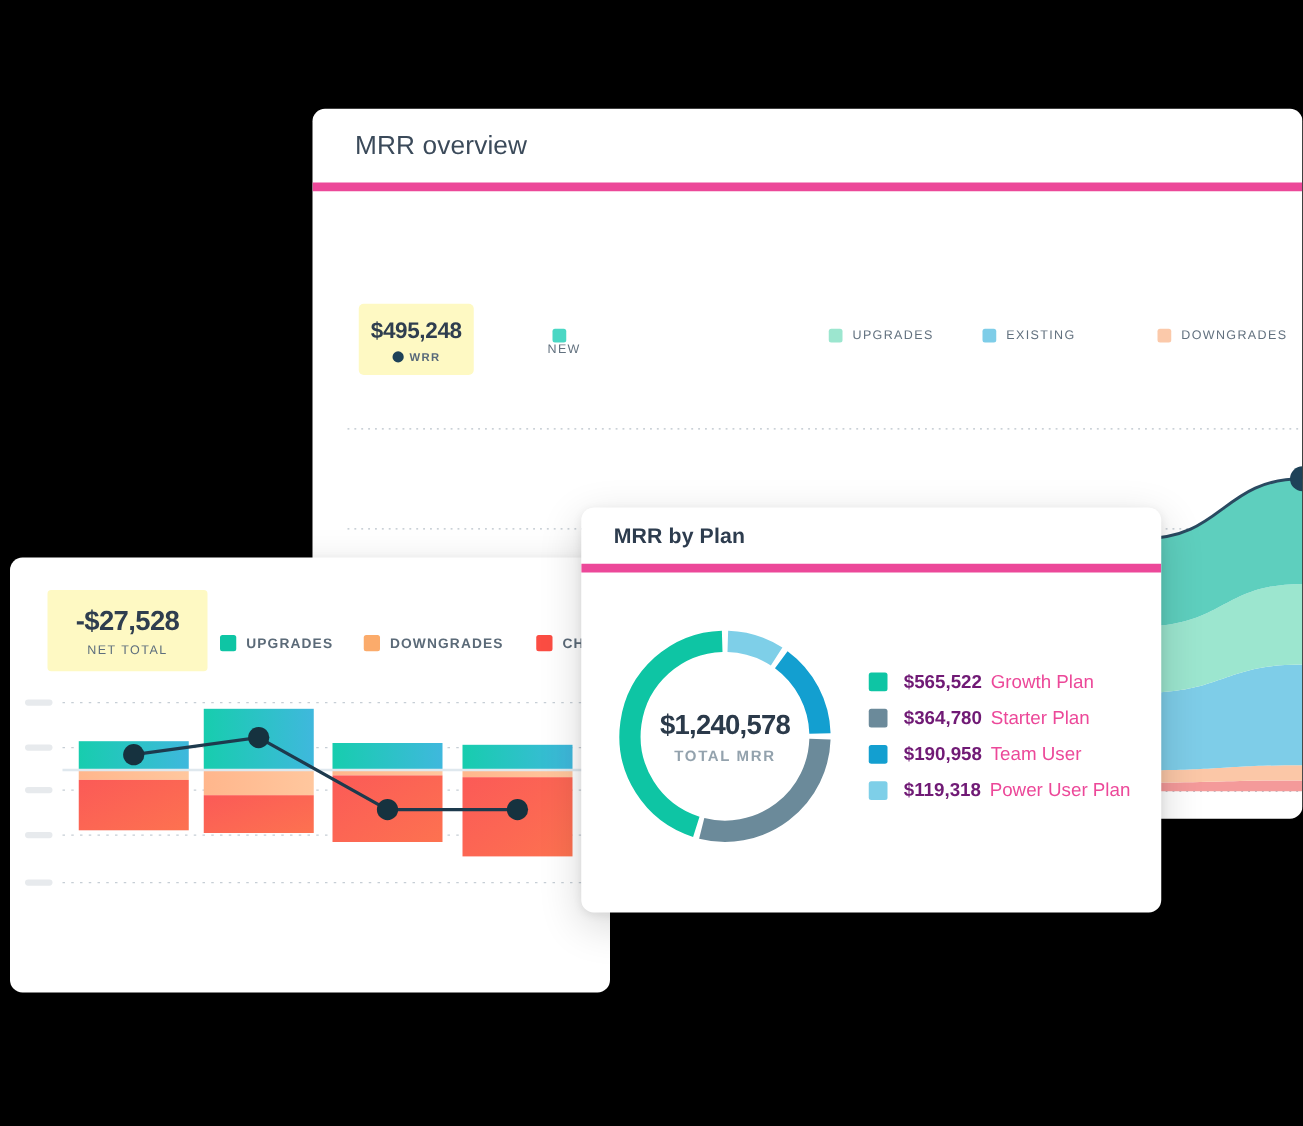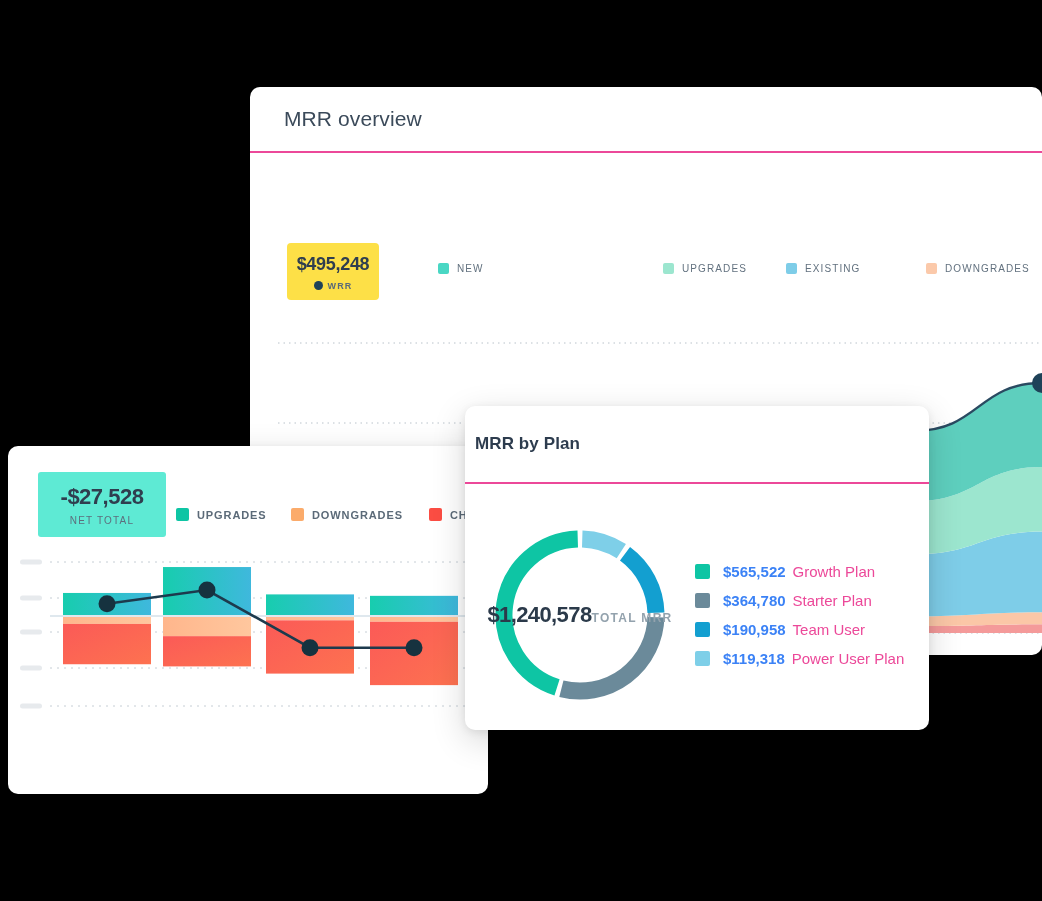--- a/index.html
+++ b/index.html
@@ -13,39 +13,39 @@
 
   
   .card {
     position: absolute;
     background: #ffffff;
     border-radius: 10px;
     box-shadow: 0 10px 34px rgba(0,0,0,0.16), 0 2px 8px rgba(0,0,0,0.08);
     overflow: hidden;
   }
   .card-head {
-    border-bottom: 2px solid #ec4899;
+    border-bottom: 7px solid #ec4899;
     display: flex; align-items: center;
   }
   .card-title {
     color: #2d3c4e;
     font-weight: 700;
     letter-spacing: .1px;
   }
 
   
   #mrr-overview { left: 250px; top: 87px; width: 792px; height: 568px; }
   #mrr-overview .card-head { height: 66px; padding: 0 34px; }
   #mrr-overview .card-title { font-size: 21px; font-weight: 400; color: #3b4a5a; }
   #mrr-body { position: relative; height: 502px; }
 
   .kpi-badge {
     position: absolute; left: 37px; top: 90px;
     width: 92px; padding: 11px 0 9px;
-    background: #fde047; border-radius: 4px;
+    background: #fef9c3; border-radius: 4px;
     text-align: center;
   }
   .kpi-value { font-size: 18px; font-weight: 700; color: #2f3e4f; letter-spacing: -.3px; }
   .kpi-sub { margin-top: 6px; font-size: 9px; letter-spacing: 1.1px; color: #58697a; font-weight: 700; }
   .kpi-dot {
     display: inline-block; width: 9px; height: 9px; border-radius: 50%;
     background: #1e4258; margin-right: 5px; vertical-align: -1px;
   }
 
   .legend-row { position: absolute; top: 110px; left: 188px; display: flex; }
@@ -58,50 +58,50 @@
 
   
   #retention { left: 8px; top: 446px; width: 480px; height: 348px; }
   #retention .card-head { height: 72px; padding: 0 30px; }
   #retention .card-title { font-size: 19px; }
   #ret-body { position: relative; height: 276px; }
 
   .ret-badge {
     position: absolute; left: 30px; top: 26px;
     width: 128px; padding: 12px 0 11px;
-    background: #5eead4; border-radius: 3px; text-align: center;
+    background: #fef9c3; border-radius: 3px; text-align: center;
   }
   .ret-value { font-size: 22px; font-weight: 700; color: #2f3e4f; letter-spacing: -.5px; }
   .ret-sub { margin-top: 5px; font-size: 10px; letter-spacing: 1.2px; color: #5d6e7d; font-weight: 400; }
 
   .ret-legend { position: absolute; left: 168px; top: 62px; display: flex; }
   .ret-legend .legend-sw { width: 13px; height: 13px; border-radius: 2px; margin-right: 8px; }
   .ret-legend .legend-tx { font-size: 11px; letter-spacing: .9px; color: #5b6a78; font-weight: 600; }
 
   #bars-wrap { position: absolute; left: 0; top: 112px; width: 480px; height: 164px; }
 
   
   #mrr-plan { left: 465px; top: 406px; width: 464px; height: 324px; }
-  #mrr-plan .card-head { height: 78px; padding: 0 10px; }
+  #mrr-plan .card-head { height: 52px; padding: 0 26px; }
   #mrr-plan .card-title { font-size: 17px; }
   #plan-body { display: flex; align-items: center; height: 262px; padding: 0 22px; }
 
   #donut { position: relative; width: 186px; height: 186px; flex: 0 0 186px; }
   .donut-center {
     position: absolute; inset: 0; display: flex;
-    flex-direction: row; align-items: center; justify-content: center;
+    flex-direction: column; align-items: center; justify-content: center;
     pointer-events: none;
   }
   .donut-total { font-size: 22px; font-weight: 700; color: #2b3a4a; letter-spacing: -.6px; }
   .donut-label { margin-top: 5px; font-size: 12px; letter-spacing: 1.3px; color: #93a2ad; font-weight: 700; }
 
   #plan-legend { margin-left: 22px; display: flex; flex-direction: column; gap: 12px; }
   .plan-row { display: flex; align-items: center; }
   .plan-sw { width: 15px; height: 15px; border-radius: 2px; margin-right: 13px; flex: 0 0 15px; }
-  .plan-amt { font-size: 15px; font-weight: 700; color: #3b82f6; margin-right: 7px; }
+  .plan-amt { font-size: 15px; font-weight: 700; color: #701a75; margin-right: 7px; }
   .plan-name { font-size: 15px; color: #ec4899; font-weight: 400; }
 </style>
 </head>
 <body>
 
 <div id="stage">
 
   <div class="card" id="mrr-overview">
     <div class="card-head">
       <div class="card-title">MRR overview</div>
@@ -109,21 +109,21 @@
     <div id="mrr-body">
 
       <div class="kpi-badge">
         <div class="kpi-value">$495,248</div>
         <div class="kpi-sub">
           <span class="kpi-dot"></span><span>WRR</span>
         </div>
       </div>
 
       <div class="legend-row" id="mrr-legend">
-          <div class="legend-item" style="position: absolute; left: 0px;">
+          <div class="legend-item" style="position: absolute; left: 0px; flex-direction: column;">
             <span class="legend-sw" style="background: rgb(74, 215, 196);"></span>
             <span class="legend-tx">NEW</span>
           </div>
           <div class="legend-item" style="position: absolute; left: 225px;">
             <span class="legend-sw" style="background: rgb(156, 230, 207);"></span>
             <span class="legend-tx">UPGRADES</span>
           </div>
           <div class="legend-item" style="position: absolute; left: 348px;">
             <span class="legend-sw" style="background: rgb(126, 205, 232);"></span>
             <span class="legend-tx">EXISTING</span>

